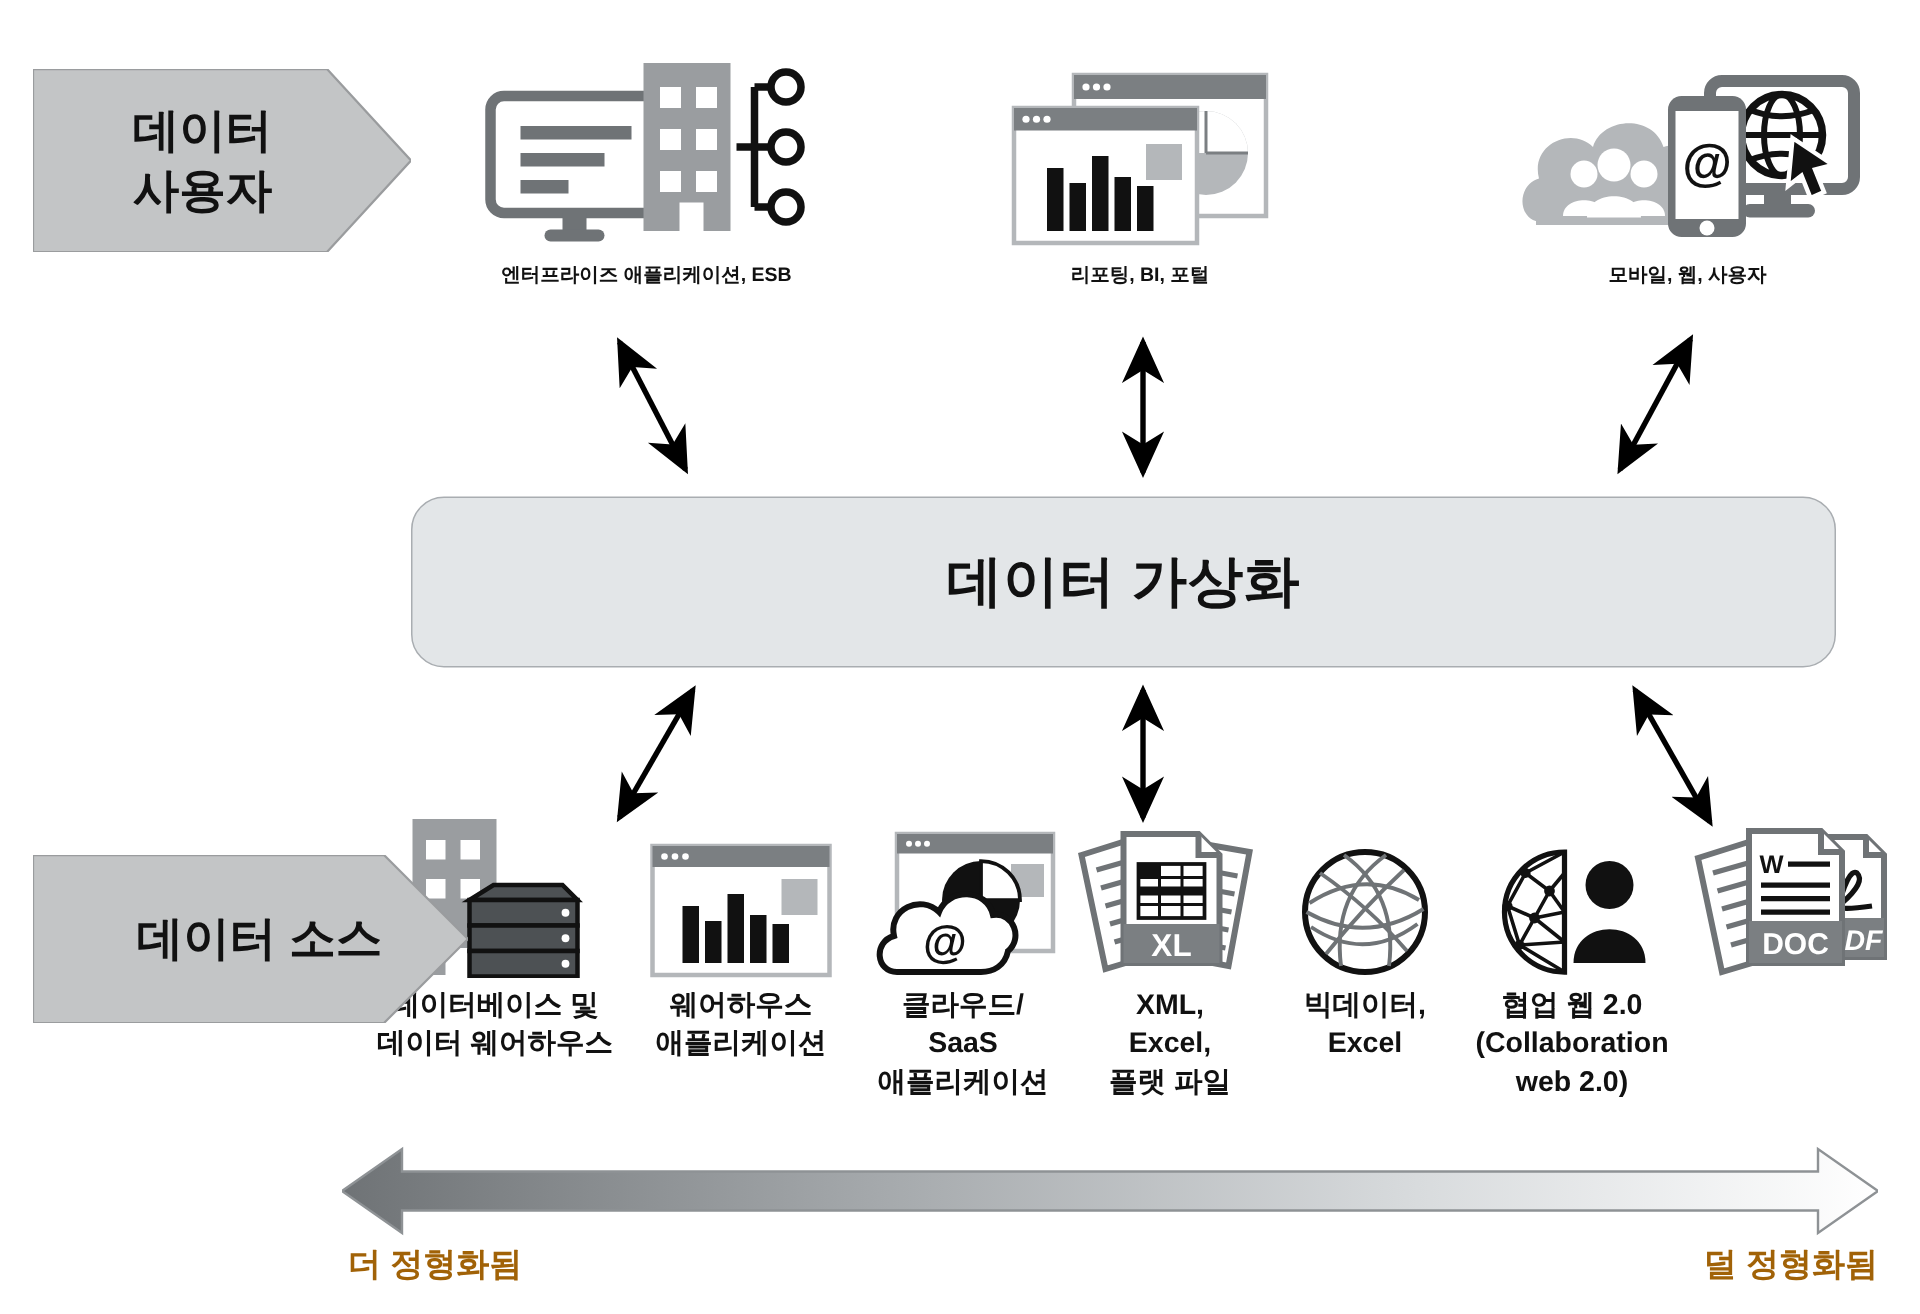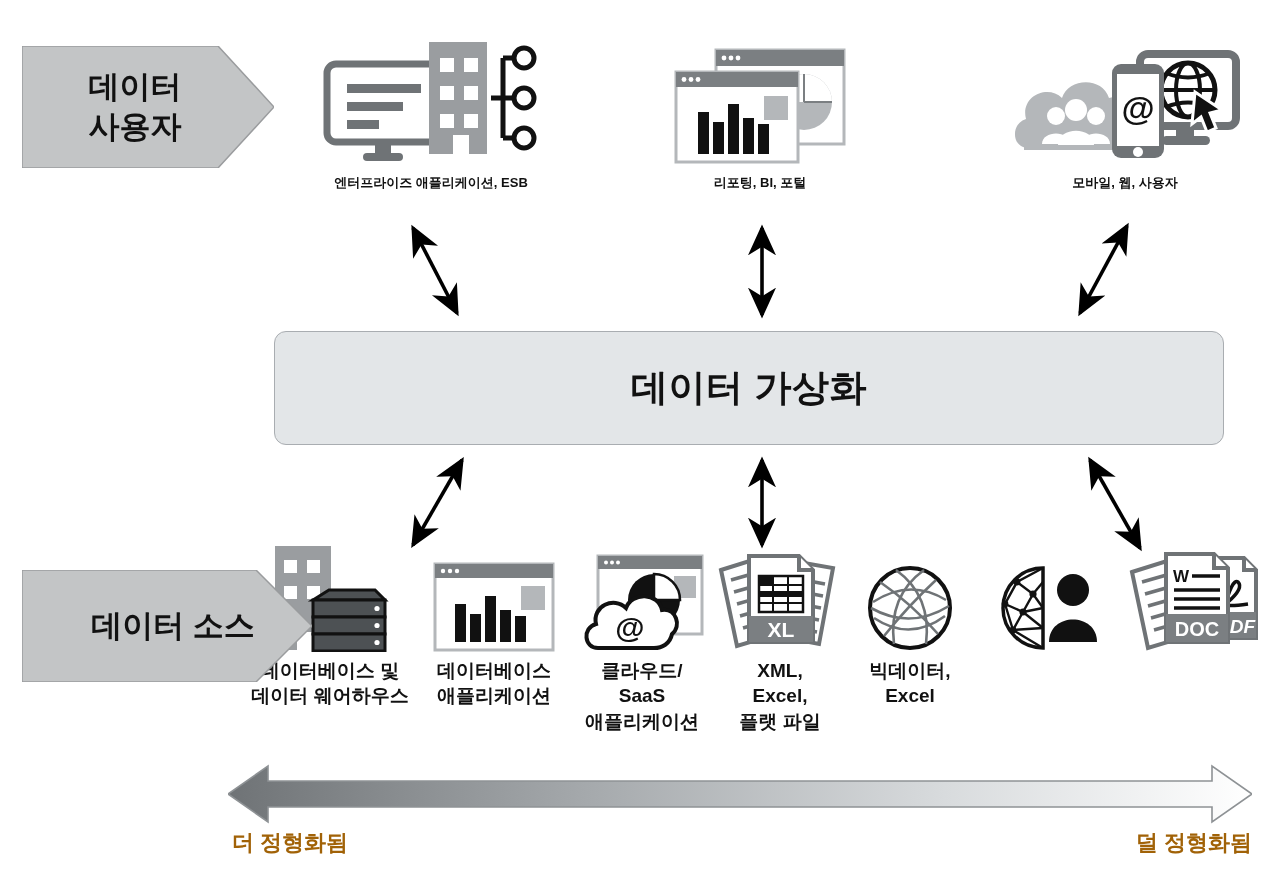--- a/index.html
+++ b/index.html
@@ -68,21 +68,21 @@
 
   
   #center-box {
     position: absolute;
     left: 274px;
     top: 331px;
     width: 950px;
     height: 114px;
     background: #e3e6e8;
     border: 1.6px solid #a9adb1;
-    border-radius: 12px;
+    border-radius: 22px;
     display: flex;
     align-items: center;
     justify-content: center;
     box-sizing: border-box;
   }
   #center-box .center-text {
     font-size: 37px;
     font-weight: bold;
     letter-spacing: 0.5px;
     color: #111111;
@@ -295,21 +295,21 @@
         <circle cx="17" cy="9" r="2.2" fill="#ffffff"></circle>
         <circle cx="24" cy="9" r="2.2" fill="#ffffff"></circle>
         <rect x="88" y="24" width="24" height="24" fill="#b4b7ba"></rect>
         <rect x="22" y="42" width="11" height="38" fill="#111111"></rect>
         <rect x="37" y="52" width="11" height="28" fill="#111111"></rect>
         <rect x="52" y="34" width="11" height="46" fill="#111111"></rect>
         <rect x="67" y="48" width="11" height="32" fill="#111111"></rect>
         <rect x="82" y="54" width="11" height="26" fill="#111111"></rect>
       </svg>
     </div>
-    <div class="node-label">데이터베이스
+    <div class="node-label">웨어하우스
 애플리케이션</div>
   </div>
 
   <div class="node bottom" style="left:572px; top:540px; width:140px;">
     <div class="icon-wrap" style="height:112px;">
       <svg width="124" height="98" viewBox="0 0 124 98">
         <rect x="18" y="2" width="104" height="78" fill="#ffffff" stroke="#b4b7ba" stroke-width="3"></rect>
         <rect x="18" y="2" width="104" height="13" fill="#7b7f82"></rect>
         <circle cx="26" cy="8.5" r="2" fill="#ffffff"></circle>
         <circle cx="32" cy="8.5" r="2" fill="#ffffff"></circle>
@@ -406,20 +406,23 @@
         <circle cx="40" cy="34" r="3.6" fill="#111111"></circle>
         <circle cx="30" cy="52" r="3.6" fill="#111111"></circle>
         <circle cx="24" cy="22" r="3.4" fill="#111111"></circle>
         <circle cx="20" cy="70" r="3.4" fill="#111111"></circle>
         <circle cx="12" cy="44" r="3.4" fill="#111111"></circle>
 
         <circle cx="80" cy="30" r="16" fill="#111111"></circle>
         <path d="M56 82 C56 52 104 52 104 82 Z" fill="#111111"></path>
       </svg>
     </div>
+    <div class="node-label">협업 웹 2.0
+(Collaboration
+web 2.0)</div>
   </div>
 
   <div class="node bottom" style="left:1120px; top:540px; width:150px;">
     <div class="icon-wrap" style="height:112px;">
       <svg width="134" height="104" viewBox="0 0 134 104">
 
         <path d="M4 24 L42 12 L60 88 L20 100 Z" fill="#ffffff" stroke="#6f7376" stroke-width="4"></path>
         <g stroke="#6f7376" stroke-width="3.5">
           <line x1="14" y1="34" x2="42" y2="26"></line>
           <line x1="17" y1="46" x2="45" y2="38"></line>

